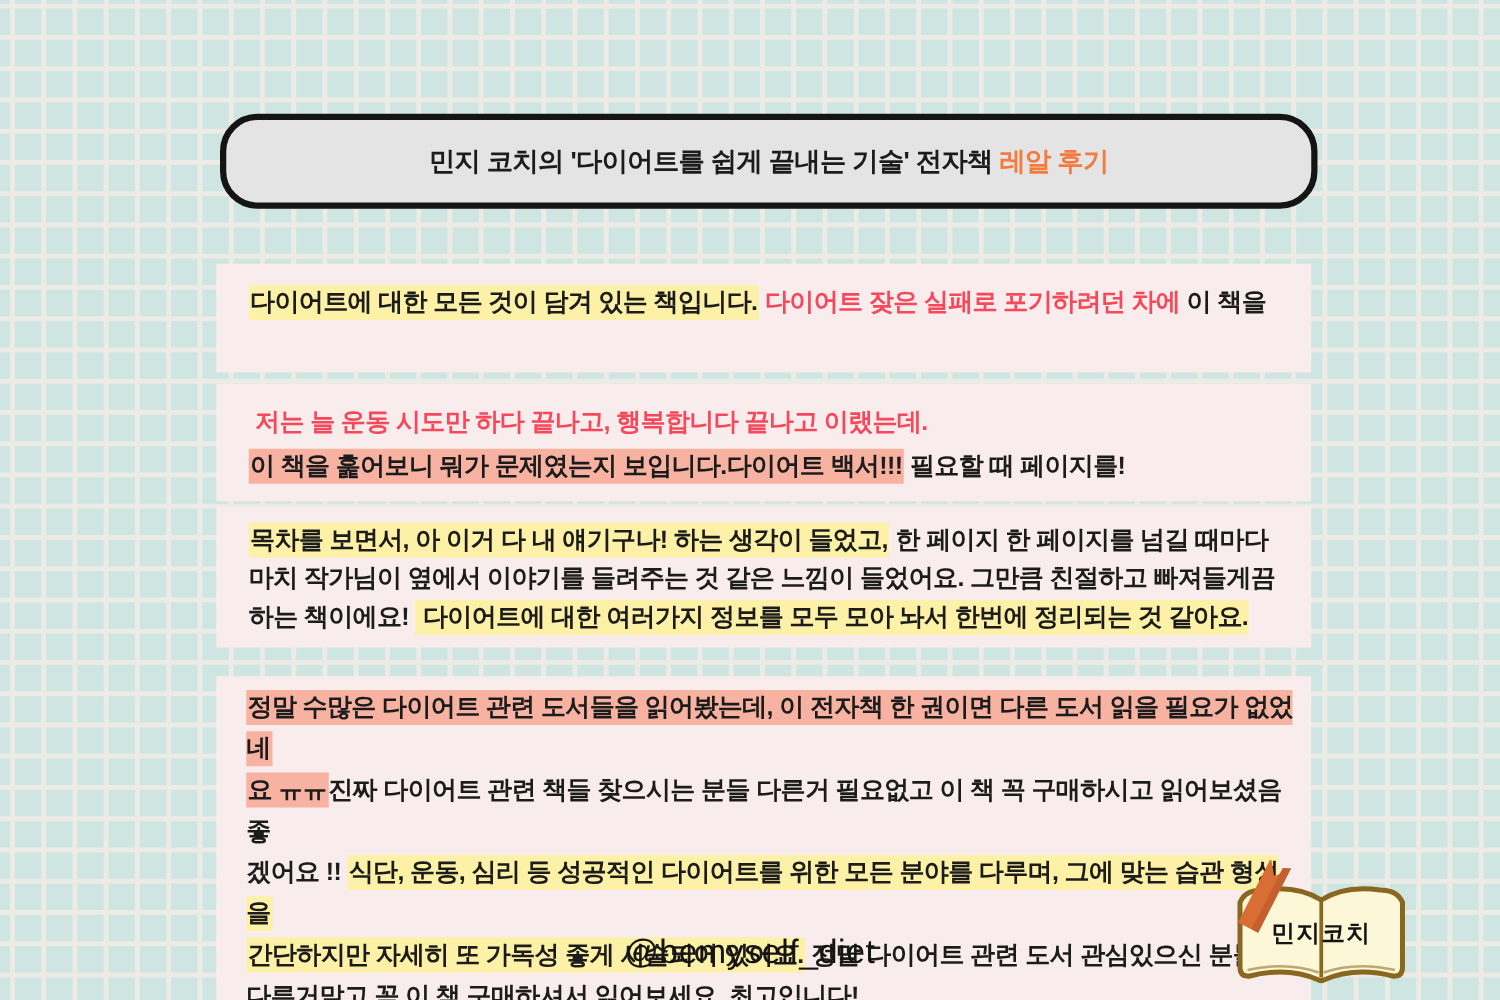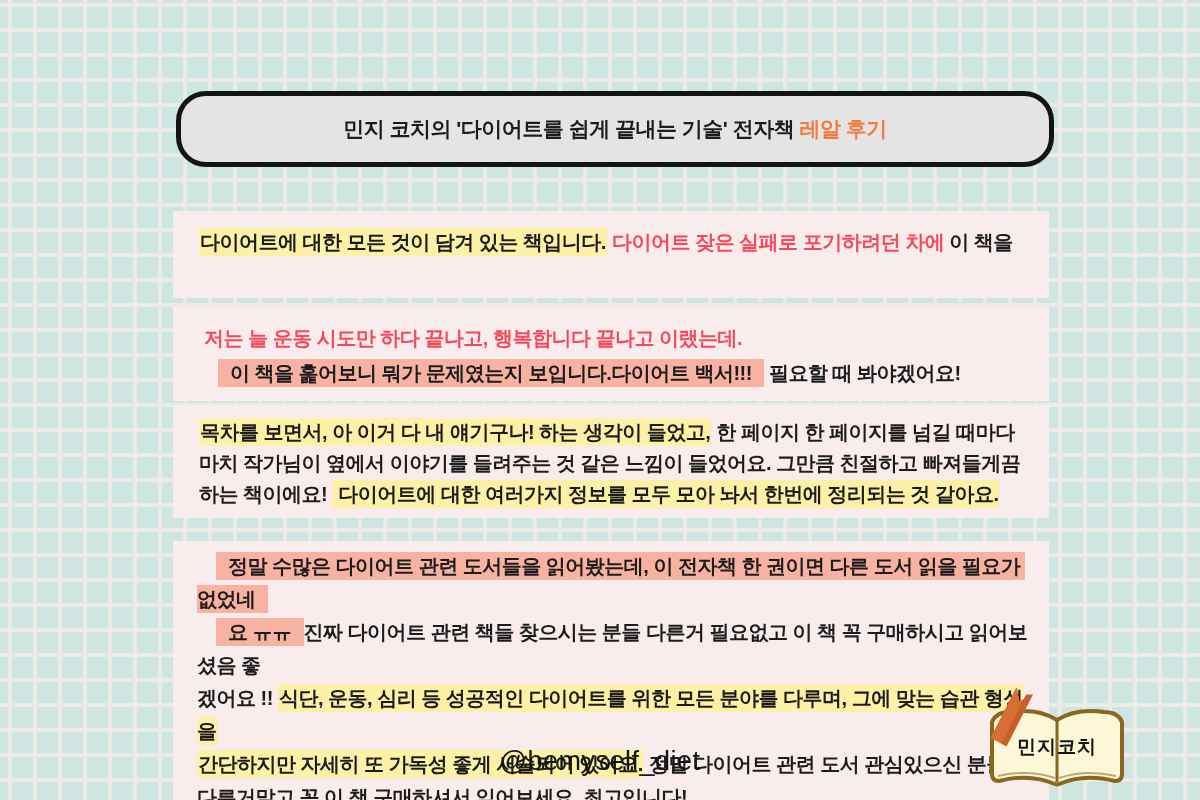--- a/index.html
+++ b/index.html
@@ -45,21 +45,21 @@
     font-size:20px;font-weight:700;
     letter-spacing:-0.5px;
   }
   .card p{white-space:pre-wrap;}
   .c1{top:211px;min-height:87px;padding:13px 12px 10px 26px;line-height:36px;}
   .c2{top:307px;min-height:89px;padding:14px 12px 10px 26px;line-height:35px;}
   .c3{top:405px;min-height:93px;padding:12px 12px 8px 26px;line-height:31px;}
   .c4{top:541px;min-height:175px;padding:9px 12px 10px 24px;line-height:33px;}
   .seg{color:inherit;}
   .seg.yellow{background:var(--highlight-yellow);padding:3px 1px;}
-  .seg.salmon{background:var(--highlight-salmon);padding:3px 12px;margin-left:19px;}
+  .seg.salmon{background:var(--highlight-salmon);padding:3px 1px;}
   .seg.red{color:var(--text-red);}
   .seg.orange{color:var(--text-orange);}
   .footer{
     position:absolute;left:0;top:746px;width:100%;
     text-align:center;font-size:27px;font-weight:400;color:#141414;
     letter-spacing:0.5px;
   }
   .stamp{position:absolute;left:984px;top:688px;width:150px;height:110px;}
   .stamp svg{position:absolute;left:0;top:0;}
   .stamp-text{
@@ -74,21 +74,21 @@
 
   <div class="title-box">
     <span><span class="seg plain">민지 코치의 '다이어트를 쉽게 끝내는 기술' 전자책 </span><span class="seg orange">레알 후기</span></span>
   </div>
 
   <div class="card c1">
     <p><span class="seg yellow">다이어트에 대한 모든 것이 담겨 있는 책입니다.</span><span class="seg red"> 다이어트 잦은 실패로 포기하려던 차에</span><span class="seg plain"> 이 책을</span><br></p>
   </div>
 
   <div class="card c2">
-    <p><span class="seg red"> 저는 늘 운동 시도만 하다 끝나고, 행복합니다 끝나고 이랬는데.</span><br><span class="seg salmon">이 책을 훑어보니 뭐가 문제였는지 보입니다.다이어트 백서!!!</span><span class="seg plain"> 필요할 때 봐야겠어요!</span></p>
+    <p><span class="seg red"> 저는 늘 운동 시도만 하다 끝나고, 행복합니다 끝나고 이랬는데.</span><br><span class="seg salmon">이 책을 훑어보니 뭐가 문제였는지 보입니다.다이어트 백서!!!</span><span class="seg plain"> 필요할 때 페이지를!</span></p>
   </div>
 
   <div class="card c3">
     <p><span class="seg yellow">목차를 보면서, 아 이거 다 내 얘기구나! 하는 생각이 들었고,</span><span class="seg plain"> 한 페이지 한 페이지를 넘길 때마다</span><br><span class="seg plain">마치 작가님이 옆에서 이야기를 들려주는 것 같은 느낌이 들었어요. 그만큼 친절하고 빠져들게끔</span><br><span class="seg plain">하는 책이에요! </span><span class="seg yellow"> 다이어트에 대한 여러가지 정보를 모두 모아 놔서 한번에 정리되는 것 같아요.</span></p>
   </div>
 
   <div class="card c4">
     <p><span class="seg salmon">정말 수많은 다이어트 관련 도서들을 읽어봤는데, 이 전자책 한 권이면 다른 도서 읽을 필요가 없었네</span><br><span class="seg salmon">요 ㅠㅠ</span><span class="seg plain">진짜 다이어트 관련 책들 찾으시는 분들 다른거 필요없고 이 책 꼭 구매하시고 읽어보셨음 좋</span><br><span class="seg plain">겠어요 !! </span><span class="seg yellow">식단, 운동, 심리 등 성공적인 다이어트를 위한 모든 분야를 다루며, 그에 맞는 습관 형성을</span><br><span class="seg yellow">간단하지만 자세히 또 가독성 좋게 서술되어 있어요.</span><span class="seg plain"> 정말 다이어트 관련 도서 관심있으신 분들,</span><br><span class="seg plain">다른거말고 꼭 이 책 구매하셔서 읽어보세요. 최고입니다!</span></p>
   </div>
 

